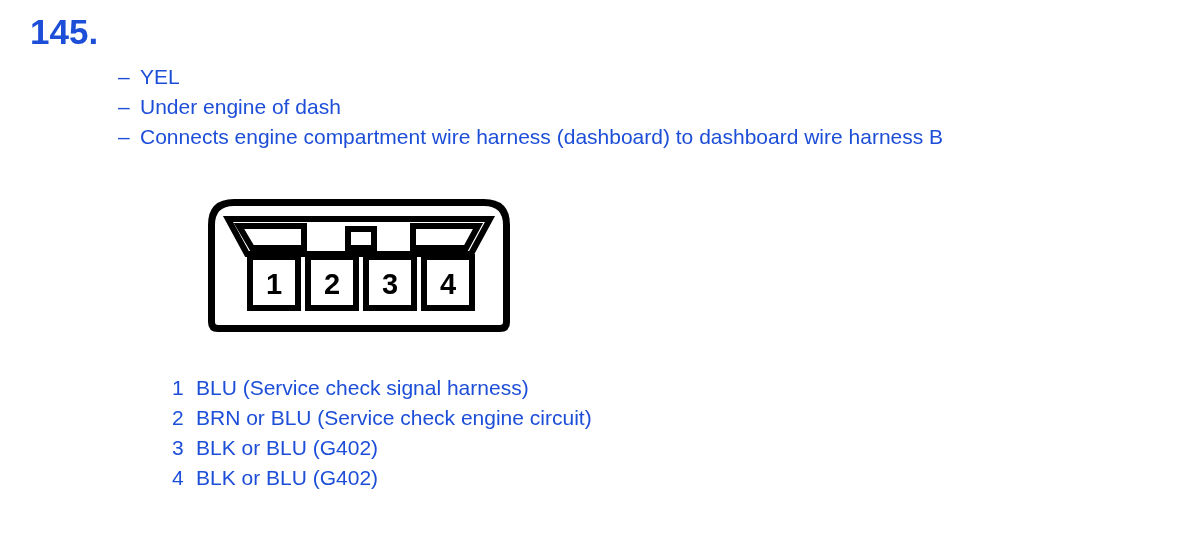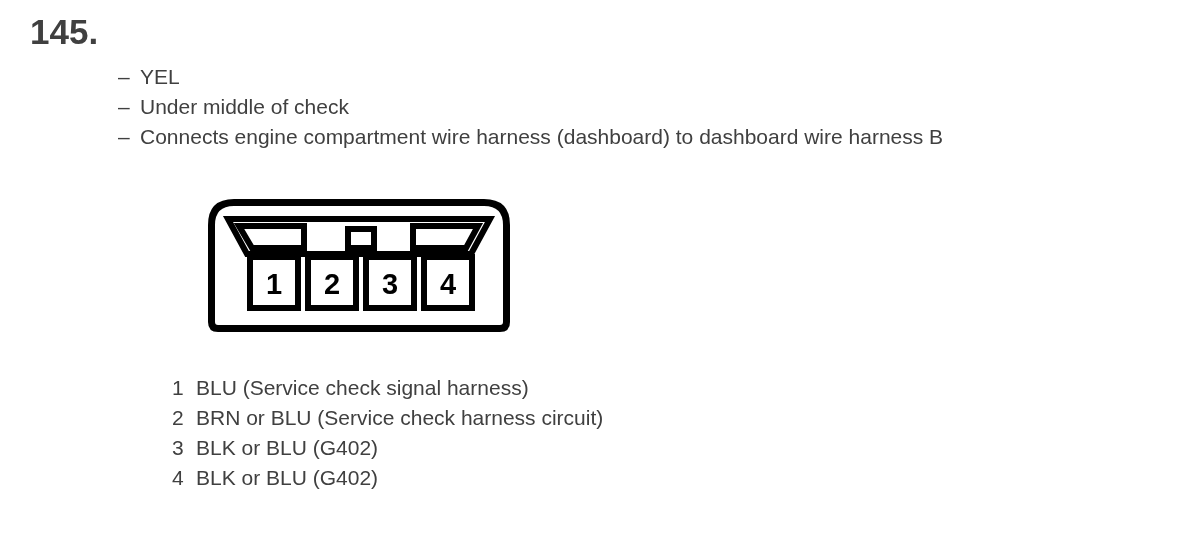--- a/index.html
+++ b/index.html
@@ -5,21 +5,21 @@
   html, body {
     margin: 0;
     padding: 0;
     background: #ffffff;
   }
   .page {
     position: relative;
     width: 1184px;
     height: 534px;
     background: #ffffff;
-    color: #404040;
+    color: #1d4ed8;
     font-family: "Liberation Sans", sans-serif;
     overflow: hidden;
   }
 
   
   .heading {
     position: absolute;
     top: 14px;
     left: 30px;
     display: flex;
@@ -95,21 +95,21 @@
     <span class="item-number">145.</span>
   </div>
 
   <div class="notes">
     <div class="note-line">
       <span class="dash">–</span>
       <span>YEL</span>
     </div>
     <div class="note-line">
       <span class="dash">–</span>
-      <span>Under middle of check</span>
+      <span>Under engine of dash</span>
     </div>
     <div class="note-line">
       <span class="dash">–</span>
       <span>Connects engine compartment wire harness (dashboard) to dashboard wire harness B</span>
     </div>
   </div>
 
   <div class="connector-figure">
     <svg width="302" height="133" viewBox="0 0 302 133" xmlns="http://www.w3.org/2000/svg">
 
@@ -135,21 +135,21 @@
     </svg>
   </div>
 
   <div class="pin-list">
     <div class="pin-row">
       <span class="pin-no">1</span>
       <span class="pin-desc">BLU (Service check signal harness)</span>
     </div>
     <div class="pin-row">
       <span class="pin-no">2</span>
-      <span class="pin-desc">BRN or BLU (Service check harness circuit)</span>
+      <span class="pin-desc">BRN or BLU (Service check engine circuit)</span>
     </div>
     <div class="pin-row">
       <span class="pin-no">3</span>
       <span class="pin-desc">BLK or BLU (G402)</span>
     </div>
     <div class="pin-row">
       <span class="pin-no">4</span>
       <span class="pin-desc">BLK or BLU (G402)</span>
     </div>
   </div>

